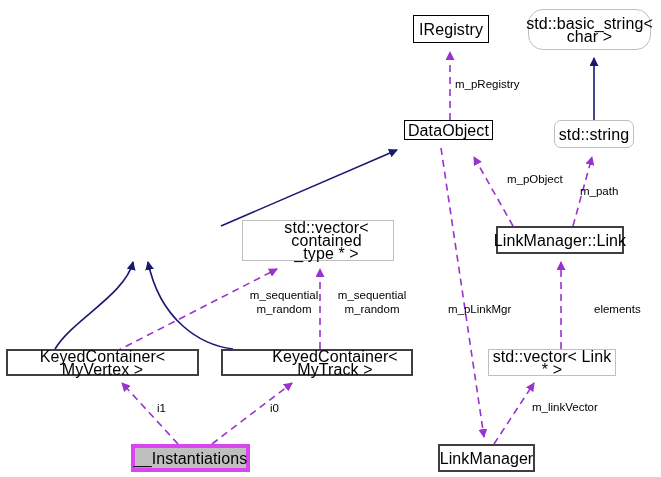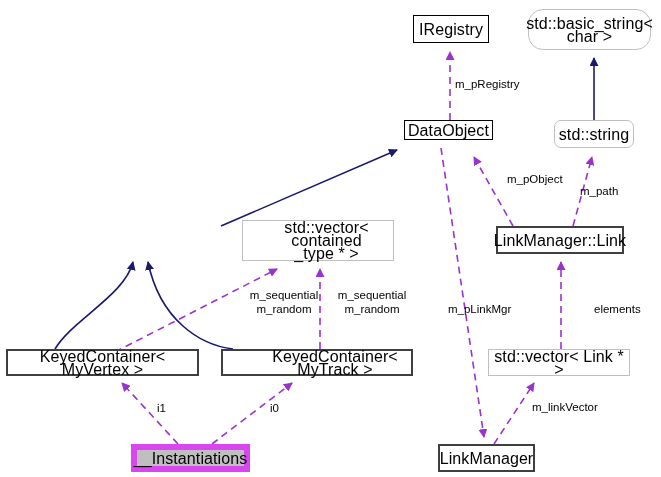--- a/index.html
+++ b/index.html
@@ -35,21 +35,21 @@
     color: #000000;
     background: #ffffff;
     white-space: pre-line;
     letter-spacing: 0.1px;
   }
   
   .node.heavy  { border: 2px solid #3f3f3f; }
   .node.light  { border: 1px solid #bfbfbf; }
   .node.thin   { border: 1px solid #000000; }
   .node.current {
-    border: 6px solid #d946ef;
+    border: 4px solid #d946ef;
     background: #bfbfbf;
   }
   .edge-label {
     position: absolute;
     font-size: 11.5px;
     line-height: 14px;
     color: #000000;
     white-space: pre-line;
     text-align: center;
   }
@@ -139,21 +139,21 @@
 
   <div class="node light" style="left:242px; top:220px; width:152px; height:41px;padding-left:17px;">std::vector&lt; contained
 _type * &gt;</div>
 
   <div class="node heavy" style="left:496px; top:226px; width:128px; height:28px;">LinkManager::Link</div>
 
   <div class="node heavy" style="left:6px;   top:349px; width:193px; height:27px;">KeyedContainer&lt; MyVertex &gt;</div>
 
   <div class="node heavy" style="left:221px; top:349px; width:192px; height:27px;padding-left:36px;">KeyedContainer&lt; MyTrack &gt;</div>
 
-  <div class="node light" style="left:488px; top:349px; width:142px; height:27px;">std::vector&lt; Link * &gt;</div>
+  <div class="node light" style="left:488px; top:349px; width:128px; height:27px;">std::vector&lt; Link * &gt;</div>
 
   <div class="node current" style="left:131px; top:444px; width:119px; height:28px;">__Instantiations</div>
 
   <div class="node heavy" style="left:438px; top:444px; width:97px;  height:28px;">LinkManager</div>
 
   <div class="edge-label rightal" style="left:455px; top:77px;">m_pRegistry</div>
 
   <div class="edge-label rightal" style="left:507px; top:172px;">m_pObject</div>
 
   <div class="edge-label rightal" style="left:580px; top:184px;">m_path</div>

